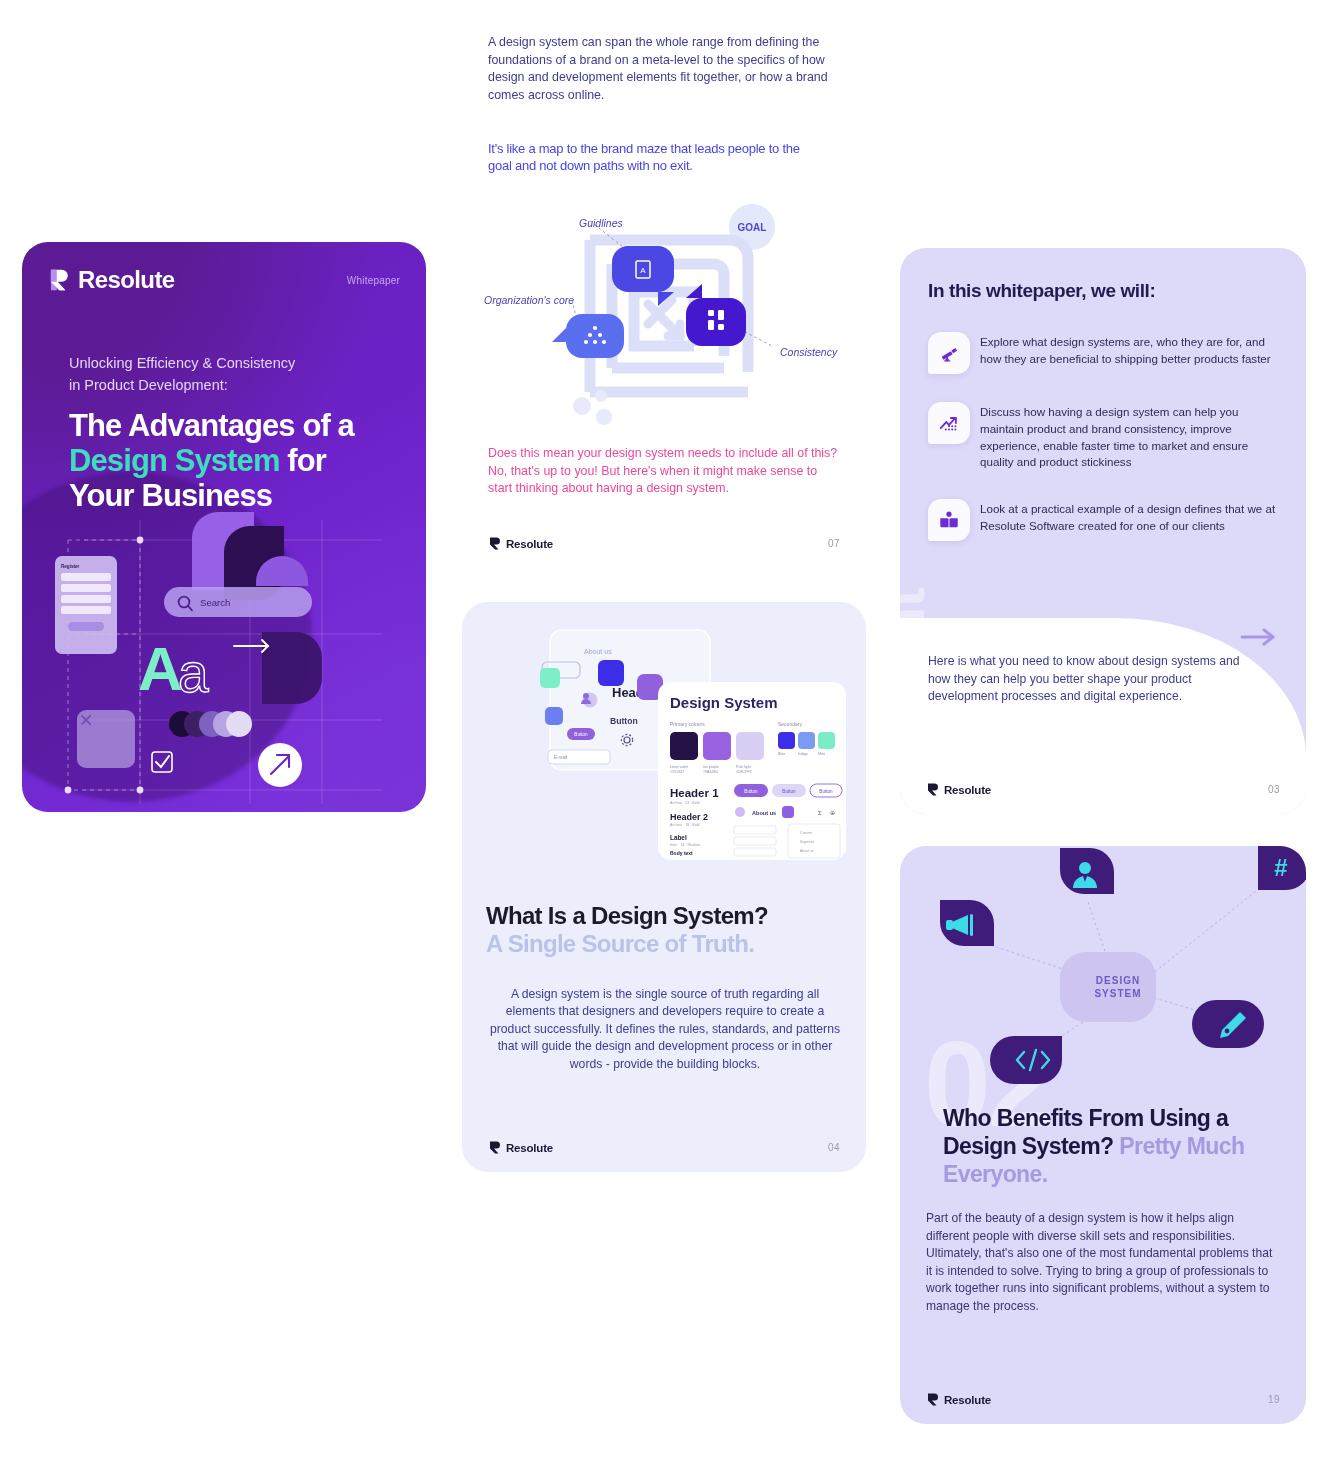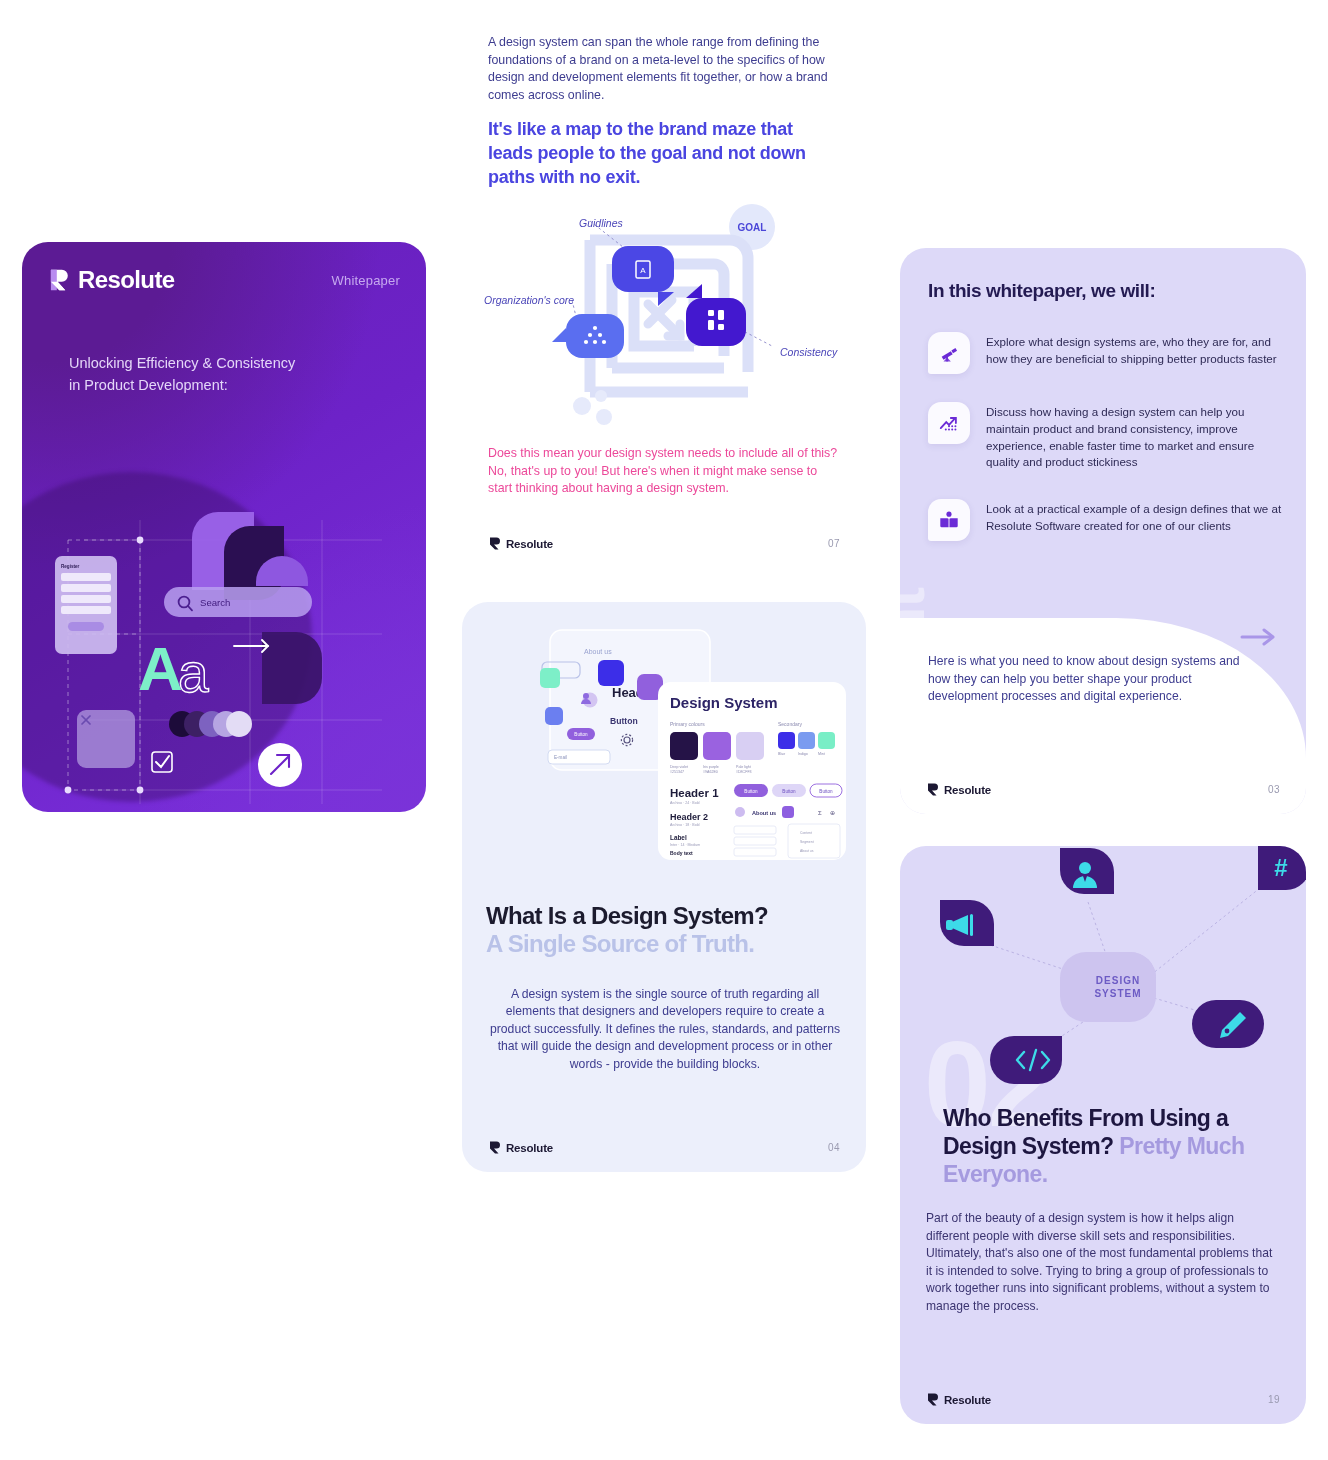--- a/index.html
+++ b/index.html
@@ -48,21 +48,21 @@
   }
   .cover-head {
     position: absolute; left: 26px; right: 26px; top: 24px;
     display: flex; align-items: center; justify-content: space-between;
   }
   .cover-logo { display: flex; align-items: center; gap: 9px; }
   .cover-logo .mark { width: 21px; height: 22px; }
   .cover-logo .wm {
     color: #fff; font-size: 24px; font-weight: bold; letter-spacing: -0.6px;
   }
-  .cover-kicker { color: #c6a9ef; font-size: 13px; letter-spacing: 0.2px; margin-left: 15px; }
+  .cover-kicker { color: #c6a9ef; font-size: 10px; letter-spacing: 0.2px; margin-left: 15px; }
   .cover-sub {
     position: absolute; left: 47px; top: 110px; width: 300px;
     color: #e4d6f8; font-size: 14.5px; line-height: 1.55;
   }
   .cover-title {
     position: absolute; left: 47px; top: 166px; width: 340px;
     color: #ffffff; font-size: 31px; font-weight: bold;
     line-height: 1.13; letter-spacing: -0.9px;
   }
   .cover-title .accent { color: #3fddc0; }
@@ -73,22 +73,22 @@
   
   #p07 {
     left: 462px; top: 0px; width: 404px; height: 568px;
     background: #ffffff;
   }
   #p07 .body {
     position: absolute; left: 26px; top: 34px; width: 350px;
     color: #3d3c8f; font-size: 12.4px; line-height: 1.42;
   }
   #p07 .pull {
-    position: absolute; left: 26px; top: 118px; width: 330px;
-    color: #4a45e0; font-size: 18px; font-weight: bold; line-height: 1.32;
+    position: absolute; left: 26px; top: 140px; width: 330px;
+    color: #4a45e0; font-size: 13px; font-weight: normal; line-height: 1.32;
     letter-spacing: -0.25px;
   }
   #p07 .maze { position: absolute; left: 0; top: 196px; width: 404px; height: 240px; }
   #p07 .tail {
     position: absolute; left: 26px; top: 445px; width: 355px;
     color: #ec4899; font-size: 12.4px; line-height: 1.42;
   }
   .mz-label { position: absolute; font-size: 10.5px; color: #4a45b8; white-space: nowrap; font-style: italic; }
 
   
@@ -101,21 +101,21 @@
     writing-mode: vertical-rl; transform: rotate(180deg);
     font-size: 62px; font-weight: bold; letter-spacing: -1px;
     color: rgba(255,255,255,0.42);
     line-height: 1;
   }
   #p03 h2 {
     position: absolute; left: 28px; top: 32px;
     font-size: 19px; font-weight: bold; color: #231a52; letter-spacing: -0.4px;
   }
   #p03 .bullets { position: absolute; left: 28px; top: 84px; right: 22px; }
-  .bullet { display: flex; gap: 16px; margin-bottom: 28px; }
+  .bullet { display: flex; gap: 10px; margin-bottom: 28px; }
   .bico {
     flex: 0 0 auto; width: 42px; height: 42px;
     background: #fbfaff; border-radius: 13px 13px 13px 3px;
     display: flex; align-items: center; justify-content: center;
     box-shadow: 0 2px 7px rgba(60,30,120,0.09);
   }
   .btxt { color: #2e2a55; font-size: 11.6px; line-height: 1.45; padding-top: 2px; }
   #p03 .whitecurve {
     position: absolute; left: 0; bottom: 0; width: 406px; height: 196px;
     background: #ffffff;
@@ -191,20 +191,25 @@
         <span class="wm">Resolute</span>
       </div>
       <span class="cover-kicker">Whitepaper</span>
     </div>
 
     <div class="cover-sub">
       <div>Unlocking Efficiency &amp; Consistency</div>
       <div>in Product Development:</div>
     </div>
 
+    <div class="cover-title">
+      <span>The Advantages of a</span><br>
+      <span class="accent">Design System</span><span> for</span><br>
+      <span>Your Business</span>
+    </div>
 
     <svg class="ill" viewBox="0 0 404 300">
       <g stroke="rgba(255,255,255,0.16)" stroke-width="1" fill="none">
         <line x1="62" y1="28" x2="360" y2="28"></line>
         <line x1="62" y1="122" x2="360" y2="122"></line>
         <line x1="62" y1="208" x2="360" y2="208"></line>
         <line x1="62" y1="278" x2="360" y2="278"></line>
         <line x1="118" y1="8" x2="118" y2="292"></line>
         <line x1="228" y1="8" x2="228" y2="292"></line>
         <line x1="300" y1="8" x2="300" y2="292"></line>

